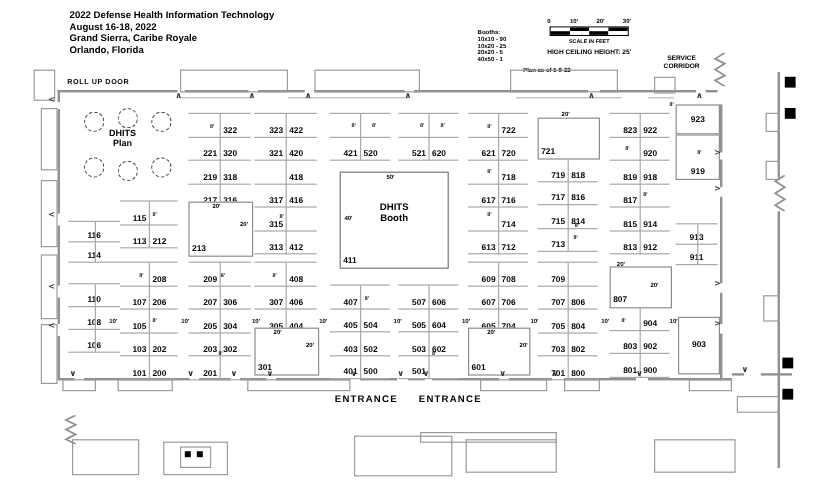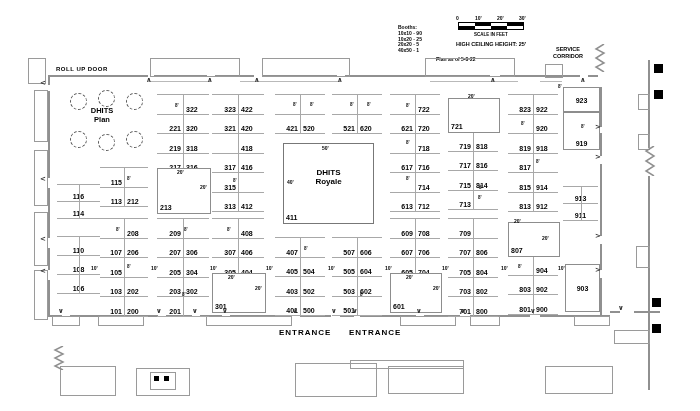--- a/index.html
+++ b/index.html
@@ -51,20 +51,26 @@
   #sb-cap{position:absolute;top:17px;left:0;width:66px;text-align:center;font-size:4.5px;font-weight:bold;}
   
   #dhits{left:283px;top:143px;width:89px;height:79px;border:1px solid #777;}
   .dcenter{position:absolute;left:0;right:0;top:24px;text-align:center;font-size:8px;font-weight:bold;line-height:9px;}
 </style>
 </head>
 <body>
 
 <div id="plan">
 
+  <div id="title-block" class="txt">
+    <div>2022 Defense Health Information Technology</div>
+    <div>August 16-18, 2022</div>
+    <div>Grand Sierra, Caribe Royale</div>
+    <div>Orlando, Florida</div>
+  </div>
 
   <div id="legend" class="txt">
     <div>Booths:</div>
     <div>10x10 - 90</div>
     <div>10x20 - 25</div>
     <div>20x20 - 5</div>
     <div>40x50 - 1</div>
   </div>
 
   <div id="scalebar" class="abs">
@@ -102,21 +108,21 @@
   <div id="cafe-label" class="txt">
     <div>DHITS</div>
     <div>Plan</div>
   </div>
 
   <div id="dhits" class="abs">
     <div class="dim" style="left:38px;top:2px">50'</div>
     <div class="dim" style="left:3px;top:36px">40'</div>
     <div class="dcenter">
       <div>DHITS</div>
-      <div>Royale</div>
+      <div>Booth</div>
     </div>
     <div class="lbl lbl-bl">411</div>
   </div>
 
   <div class="txt entrance" style="left:279px;top:328px">ENTRANCE</div>
   <div class="txt entrance" style="left:349px;top:328px">ENTRANCE</div>
 
 <div class="wh" style="left: 48px; top: 75px; width: 100px; height: 2px;"></div>
     <div class="wh" style="left: 154px; top: 75px; width: 53px; height: 2px;"></div>
     <div class="wh" style="left: 215px; top: 75px; width: 39px; height: 2px;"></div>

